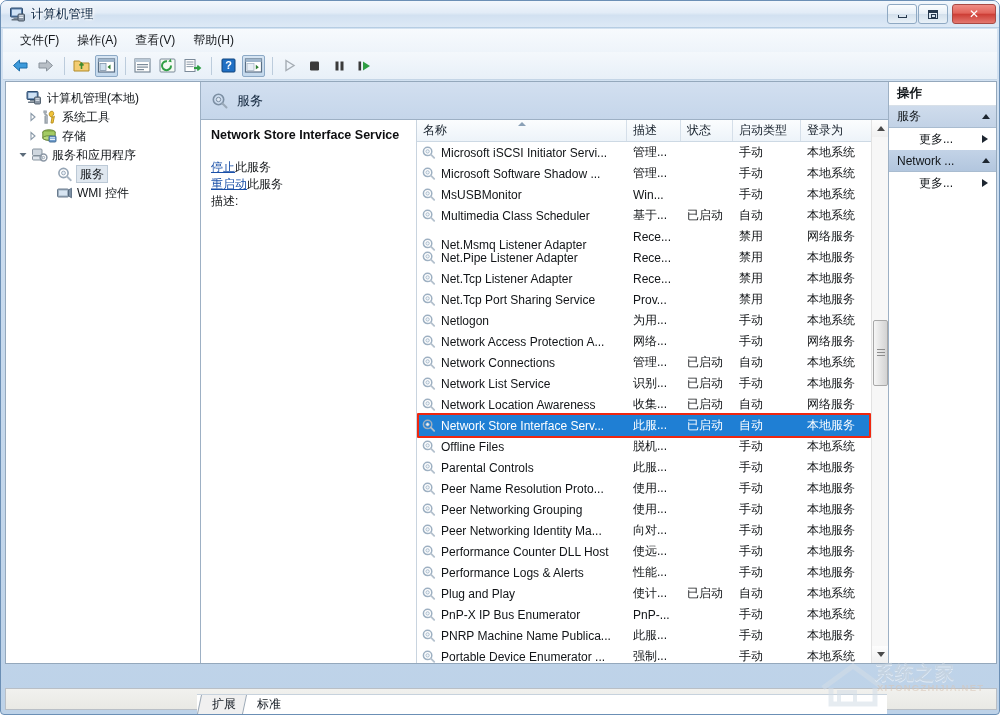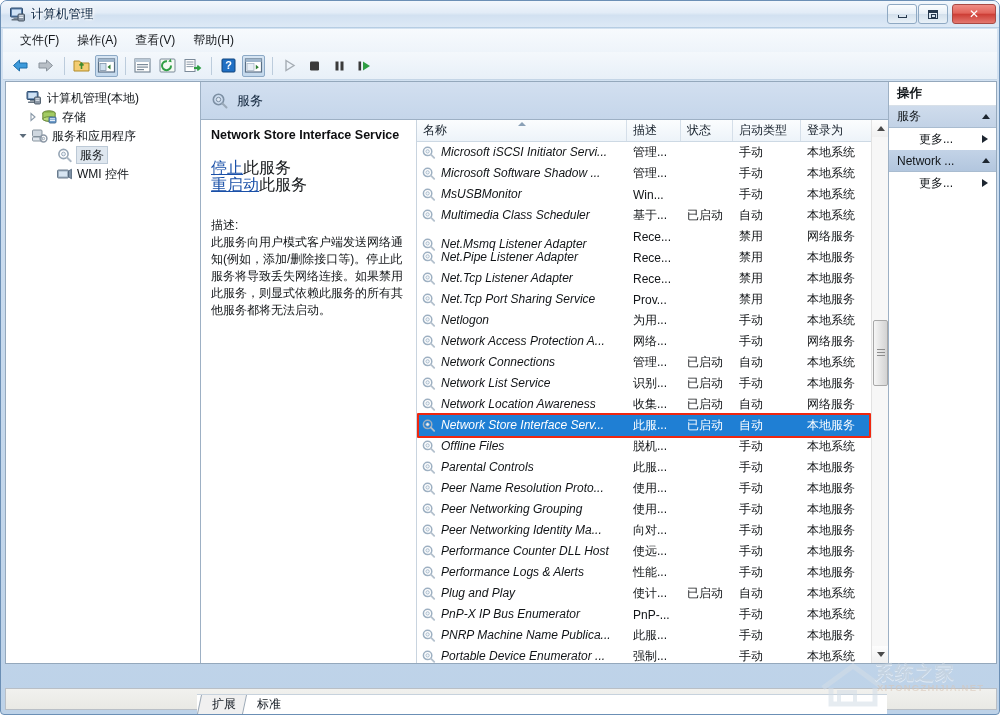--- a/index.html
+++ b/index.html
@@ -155,25 +155,25 @@
   #detail-pane {
     width: 216px; flex: 0 0 216px; height: 100%;
     background: #ffffff; padding: 8px 10px 0 10px;
     border-right: 1px solid #c9d4df;
     position: relative; overflow: hidden;
   }
   #detail-title {
     font-size: 12.5px; font-weight: bold; color: #0e0f11;
     margin-bottom: 16px; line-height: 15px;
   }
-  .detail-link-line { font-size: 16px; color: #111417; line-height: 17px; }
+  .detail-link-line { font-size: 12px; color: #111417; line-height: 17px; }
   .detail-link {
     color: #1a50a8; text-decoration: underline; cursor: pointer;
   }
-  #detail-desc-head { font-size: 12px; color: #111417; margin-top: 24px; }
+  #detail-desc-head { font-size: 12px; color: #111417; }
   #detail-desc-body {
     font-size: 12px; color: #111417; line-height: 17px; margin-top: 0;
   }
 
   
   #list-pane {
     flex: 1 1 auto; height: 100%; position: relative;
     background: #ffffff; overflow: hidden;
     display: flex; flex-direction: column;
   }
@@ -202,21 +202,21 @@
     cursor: default; position: relative;
   }
   .srow.selected {
     background: #1f7fd4; color: #ffffff;
   }
   .srow.selected .cell { color: #ffffff; }
   .cell {
     overflow: hidden; text-overflow: clip; white-space: nowrap;
     padding-left: 6px; color: #111417;
   }
-  .cell-name { display: flex; align-items: flex-start; padding-left: 4px; font-style: italic; }
+  .cell-name { display: flex; align-items: flex-end; padding-left: 4px; }
   .svc-icon { width: 15px; height: 15px; margin-right: 5px; flex: 0 0 15px; position: relative; }
 
   
   #hl-box {
     position: absolute; border: 2px solid #f0270f;
     pointer-events: none; z-index: 30; border-radius: 1px;
   }
 
   
   #list-sb {
@@ -485,20 +485,33 @@
             <span class="tree-icon"><svg width="17" height="16" viewBox="0 0 17 16">
                 <rect x="1" y="1.5" width="11" height="8" rx="1" fill="#5b7fa8" stroke="#2f4c6e" stroke-width="1"></rect>
                 <rect x="2.3" y="2.8" width="8.4" height="5.4" fill="#cfe2f5"></rect>
                 <rect x="4" y="10" width="5" height="1.4" fill="#7d8a97"></rect>
                 <rect x="2" y="11.4" width="9" height="1.5" rx="0.6" fill="#66737f"></rect>
                 <rect x="8.5" y="7" width="6" height="7" rx="1" fill="#8c98a6" stroke="#4a5866" stroke-width="0.9"></rect>
                 <rect x="9.6" y="8.3" width="3.8" height="0.9" fill="#e8eef4"></rect>
                 <rect x="9.6" y="9.9" width="3.8" height="0.9" fill="#e8eef4"></rect>
               </svg></span>
             <span class="tree-label">计算机管理(本地)</span>
+          </div>
+          <div class="tree-row" style="padding-left: 19px;">
+            <span class="tree-expander">
+              <svg width="10" height="10" viewBox="0 0 10 10">
+                <path d="M3 1.5 L7 5 L3 8.5 Z" fill="none" stroke="#8a9aa9" stroke-width="1.1"></path>
+              </svg>
+            </span>
+            <span class="tree-icon"><svg width="17" height="16" viewBox="0 0 17 16">
+                <path d="M4 1.5 L4 5 L6 6.5 L6 14 L4.2 14 L4.2 6.8" stroke="#9aa3ac" stroke-width="1.6" fill="none"></path>
+                <path d="M3 1.5 L3 4.2 M5.2 1.5 L5.2 4.2" stroke="#9aa3ac" stroke-width="1.3"></path>
+                <path d="M11.5 2.2 A3 3 0 1 0 13.4 7.2 L12 14 L10 14 L11.2 7.2 A3 3 0 0 0 11.5 2.2 Z" fill="#f0c33a" stroke="#b58c18" stroke-width="0.9"></path>
+              </svg></span>
+            <span class="tree-label">系统工具</span>
           </div>
           <div class="tree-row" style="padding-left: 19px;">
             <span class="tree-expander">
               <svg width="10" height="10" viewBox="0 0 10 10">
                 <path d="M3 1.5 L7 5 L3 8.5 Z" fill="none" stroke="#8a9aa9" stroke-width="1.1"></path>
               </svg>
             </span>
             <span class="tree-icon"><svg width="17" height="16" viewBox="0 0 17 16">
                 <ellipse cx="8" cy="4" rx="6.2" ry="2.2" fill="#8fb84f" stroke="#5d7d2e" stroke-width="0.9"></ellipse>
                 <path d="M1.8 4 L1.8 10 A6.2 2.2 0 0 0 14.2 10 L14.2 4" fill="#a3cb63" stroke="#5d7d2e" stroke-width="0.9"></path>
@@ -558,21 +571,20 @@
 
       <div id="mid-body">
 
         <div id="detail-pane">
           <div id="detail-title">Network Store Interface Service</div>
           <div id="detail-links">
               <div class="detail-link-line"><span class="detail-link">停止</span><span>此服务</span></div>
               <div class="detail-link-line"><span class="detail-link">重启动</span><span>此服务</span></div>
             </div>
           <div id="detail-desc-head">描述:</div>
-          <div id="detail-desc-body">此服务向用户模式客户端发送网络通知(例如，添加/删除接口等)。停止此服务将导致丢失网络连接。如果禁用此服务，则显式依赖此服务的所有其他服务都将无法启动。</div>
         </div>
 
         <div id="list-pane">
           <div id="list-header">
               <div class="col-head" style="width: 210px; flex: 0 0 210px;">
                 <span>名称</span>
                 <span class="sort-arrow"></span>
               </div>
               <div class="col-head" style="width: 54px; flex: 0 0 54px;">
                 <span>描述</span>

